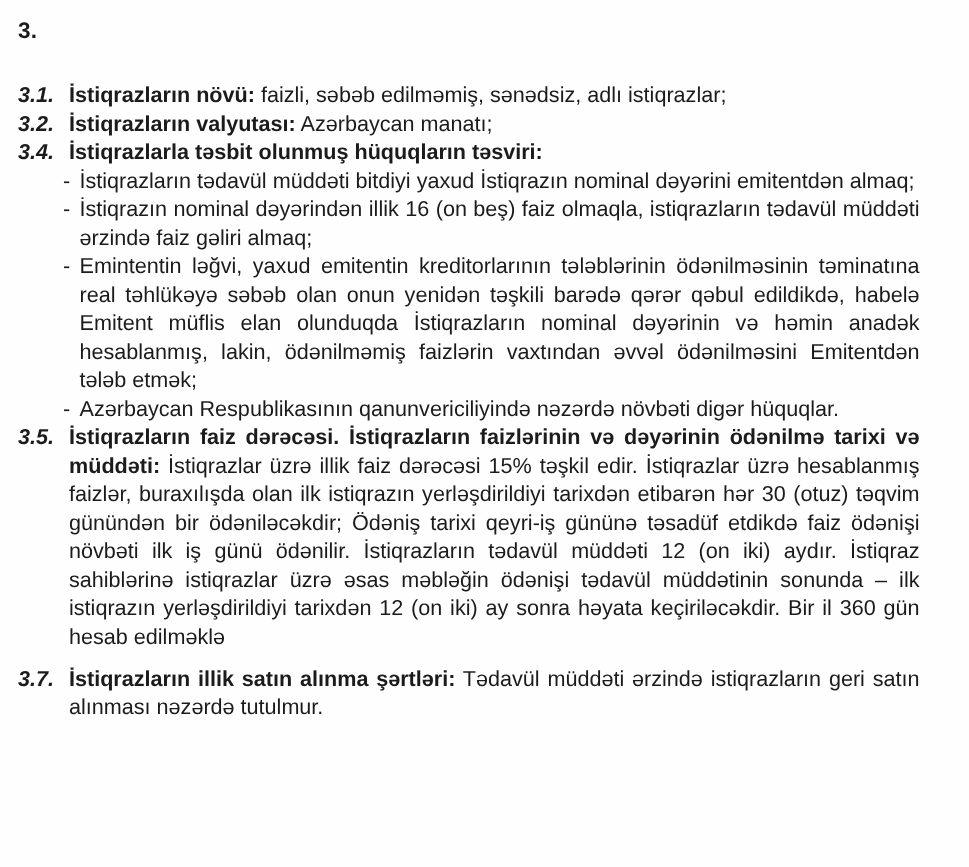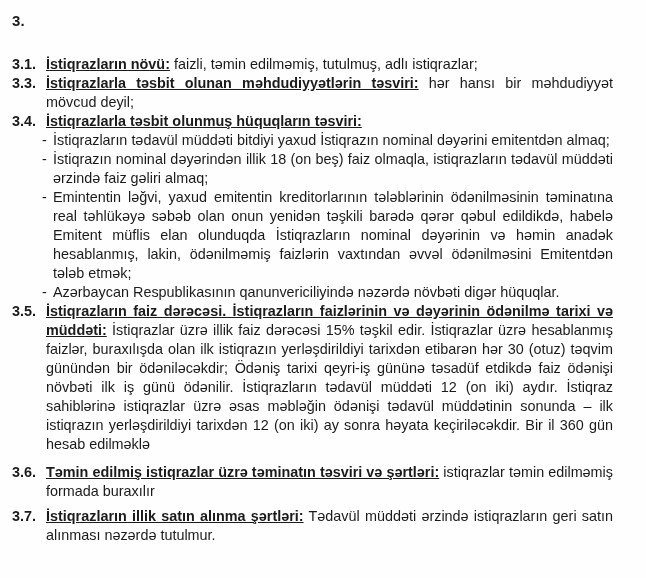--- a/index.html
+++ b/index.html
@@ -29,75 +29,72 @@
   .blocks { }
   .block {
     display: flex;
     font-size: 14.4px;
     line-height: 19px;
   }
   .block .num {
     width: 34px;
     flex-shrink: 0;
     font-weight: bold;
+    font-style: italic;
   }
   .block .body {
     flex: 1;
     text-align: justify;
   }
   .block.bullet { padding-left: 30px; }
   .block.bullet .dash { width: 11px; flex-shrink: 0; }
-  .bold { font-weight: bold; text-decoration: underline; }
+  .bold { font-weight: bold; }
   
   .blocks > div:nth-child(9)  { margin-top: 9px; }  
   .blocks > div:nth-child(10) { margin-top: 6px; }  
   .blocks > div:nth-child(12) { margin-top: 4px; }  
 </style>
 </head>
 <body>
 
 <div class="page">
   <div class="heading">
     <span class="h-num">3.</span>
   </div>
   <div class="blocks">
       <div class="block item">
     <span class="num">3.1.</span>
-    <span class="body"><span class="bold">İstiqrazların növü:</span><span> faizli, təmin edilməmiş, tutulmuş, adlı istiqrazlar;</span></span>
+    <span class="body"><span class="bold">İstiqrazların növü:</span><span> faizli, səbəb edilməmiş, sənədsiz, adlı istiqrazlar;</span></span>
   </div>
       <div class="block item">
-    <span class="num">3.3.</span>
-    <span class="body"><span class="bold">İstiqrazlarla təsbit olunan məhdudiyyətlərin təsviri:</span><span> hər hansı bir məhdudiyyət mövcud deyil;</span></span>
+    <span class="num">3.2.</span>
+    <span class="body"><span class="bold">İstiqrazların valyutası:</span><span> Azərbaycan manatı;</span></span>
   </div>
       <div class="block item">
     <span class="num">3.4.</span>
     <span class="body"><span class="bold">İstiqrazlarla təsbit olunmuş hüquqların təsviri:</span><span></span></span>
   </div>
       <div class="block bullet">
     <span class="dash">-</span>
     <span class="body">İstiqrazların tədavül müddəti bitdiyi yaxud İstiqrazın nominal dəyərini emitentdən almaq;</span>
   </div>
       <div class="block bullet">
     <span class="dash">-</span>
-    <span class="body">İstiqrazın nominal dəyərindən illik 18 (on beş) faiz olmaqla, istiqrazların tədavül müddəti ərzində faiz gəliri almaq;</span>
+    <span class="body">İstiqrazın nominal dəyərindən illik 16 (on beş) faiz olmaqla, istiqrazların tədavül müddəti ərzində faiz gəliri almaq;</span>
   </div>
       <div class="block bullet">
     <span class="dash">-</span>
     <span class="body">Emintentin ləğvi, yaxud emitentin kreditorlarının tələblərinin ödənilməsinin təminatına real təhlükəyə səbəb olan onun yenidən təşkili barədə qərər qəbul edildikdə, habelə Emitent müflis elan olunduqda İstiqrazların nominal dəyərinin və həmin anadək hesablanmış, lakin, ödənilməmiş faizlərin vaxtından əvvəl ödənilməsini Emitentdən tələb etmək;</span>
   </div>
       <div class="block bullet">
     <span class="dash">-</span>
     <span class="body">Azərbaycan Respublikasının qanunvericiliyində nəzərdə növbəti digər hüquqlar.</span>
   </div>
       <div class="block item">
     <span class="num">3.5.</span>
     <span class="body"><span class="bold">İstiqrazların faiz dərəcəsi. İstiqrazların faizlərinin və dəyərinin ödənilmə tarixi və müddəti:</span><span> İstiqrazlar üzrə illik faiz dərəcəsi 15% təşkil edir. İstiqrazlar üzrə hesablanmış faizlər, buraxılışda olan ilk istiqrazın yerləşdirildiyi tarixdən etibarən hər 30 (otuz) təqvim günündən bir ödəniləcəkdir; Ödəniş tarixi qeyri-iş gününə təsadüf etdikdə faiz ödənişi növbəti ilk iş günü ödənilir. İstiqrazların tədavül müddəti 12 (on iki) aydır. İstiqraz sahiblərinə istiqrazlar üzrə əsas məbləğin ödənişi tədavül müddətinin sonunda – ilk istiqrazın yerləşdirildiyi tarixdən 12 (on iki) ay sonra həyata keçiriləcəkdir. Bir il 360 gün hesab edilməklə</span></span>
   </div>
       <div class="block item">
-    <span class="num">3.6.</span>
-    <span class="body"><span class="bold">Təmin edilmiş istiqrazlar üzrə təminatın təsviri və şərtləri:</span><span> istiqrazlar təmin edilməmiş formada buraxılır</span></span>
-  </div>
-      <div class="block item">
     <span class="num">3.7.</span>
     <span class="body"><span class="bold">İstiqrazların illik satın alınma şərtləri:</span><span> Tədavül müddəti ərzində istiqrazların geri satın alınması nəzərdə tutulmur.</span></span>
   </div>
     </div>
 </div>
 
 </body></html>

